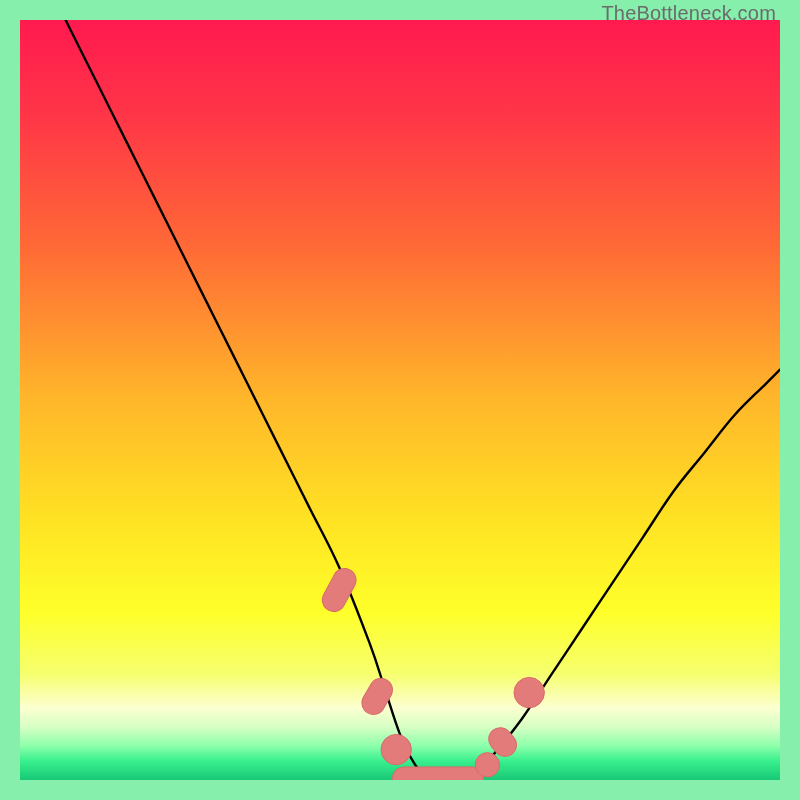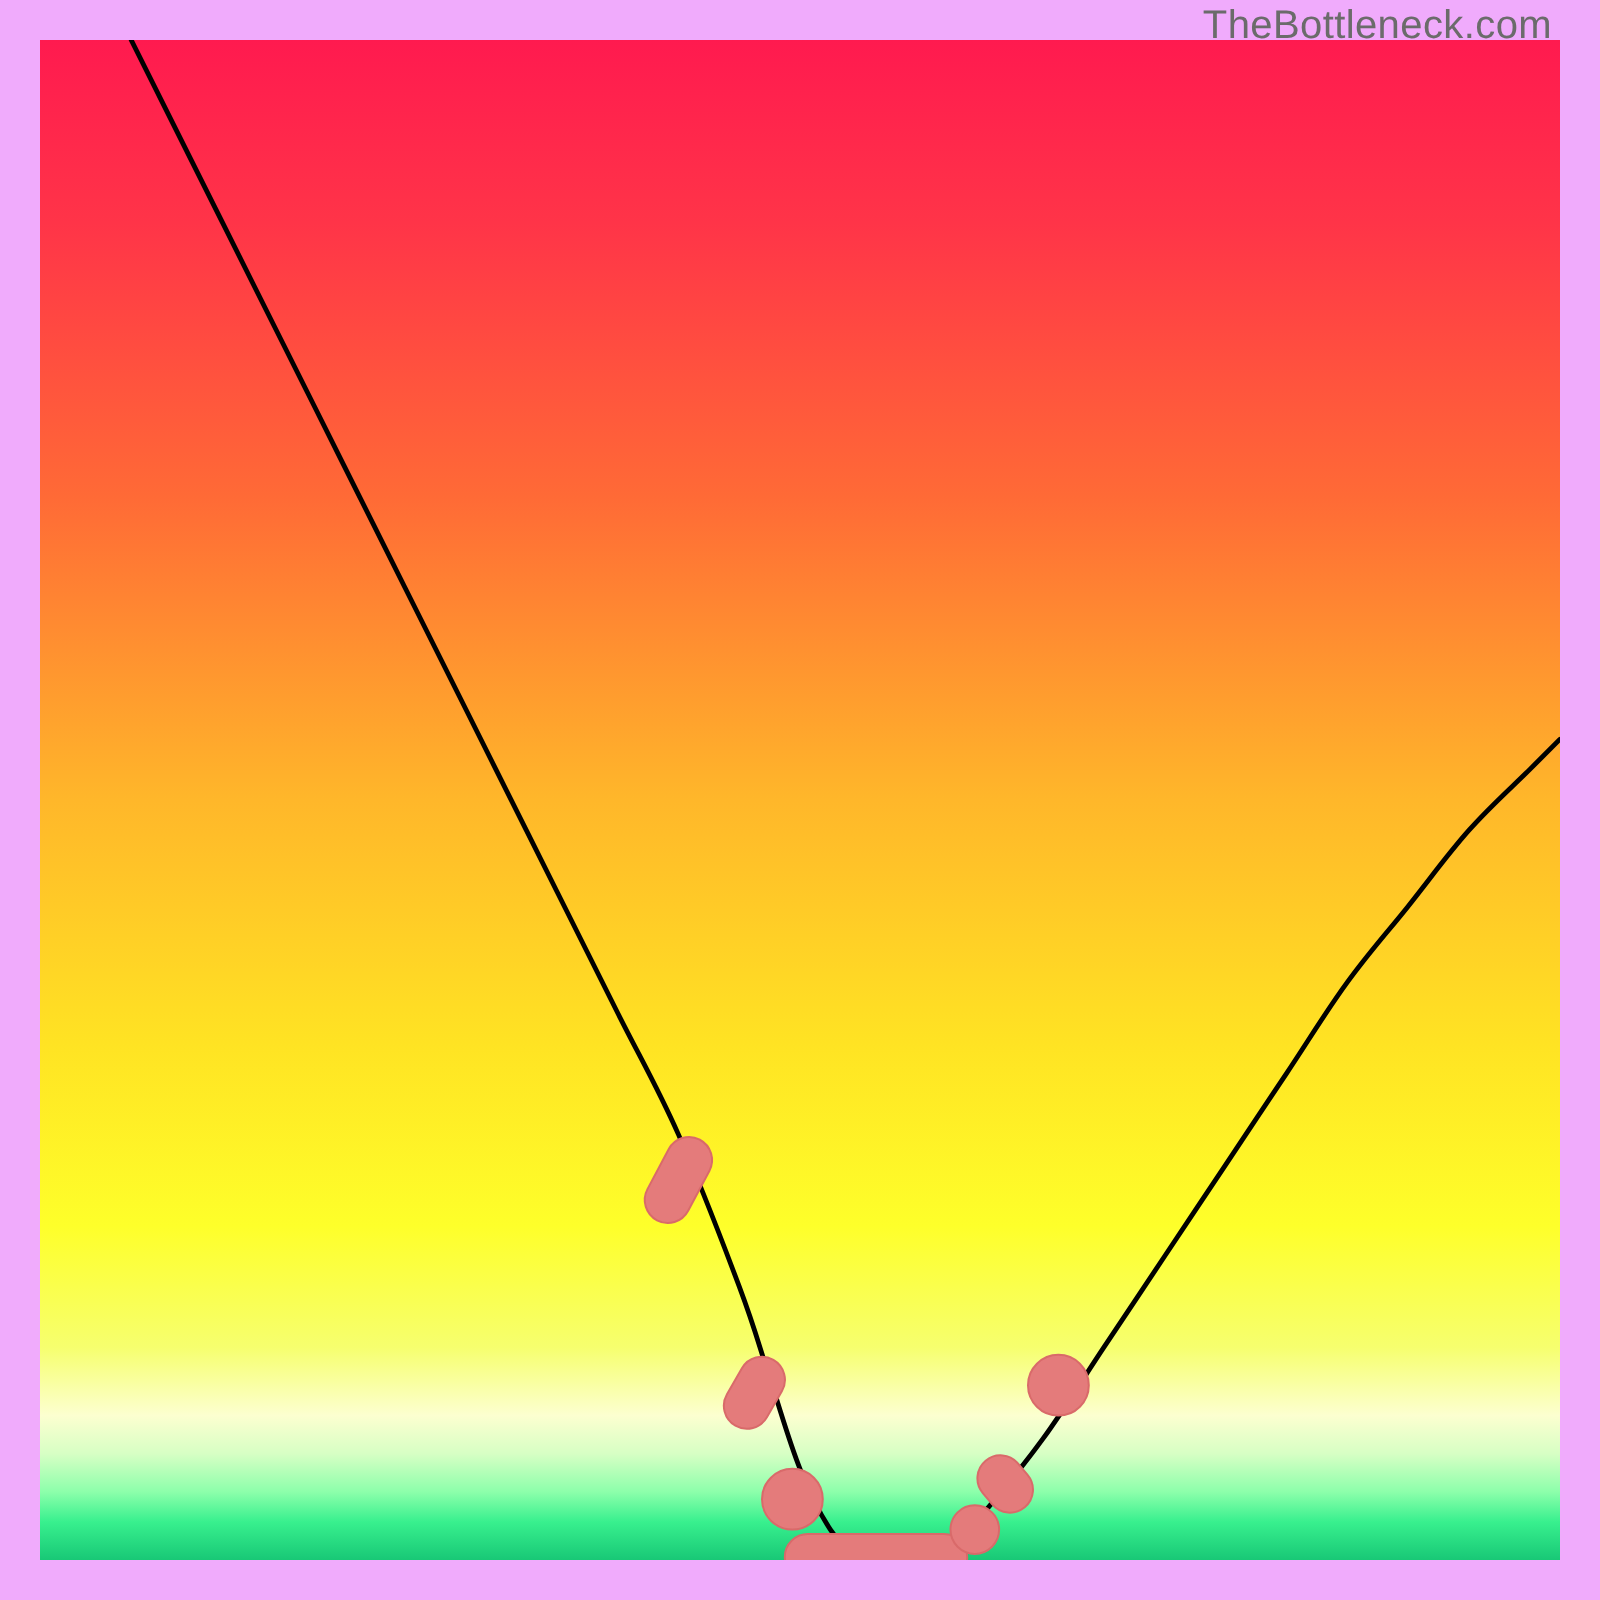--- a/index.html
+++ b/index.html
@@ -8,21 +8,21 @@
     width: 800px;
     height: 800px;
     background: #000000;
     overflow: hidden;
     font-family: Arial, Helvetica, sans-serif;
   }
   .frame {
     position: relative;
     width: 800px;
     height: 800px;
-    background: #f0abfc;
+    background: #86efac;
   }
   .plot-area {
     position: absolute;
     left: 20px;
     top: 20px;
     width: 760px;
     height: 760px;
     overflow: hidden;
   }
   .gradient {

